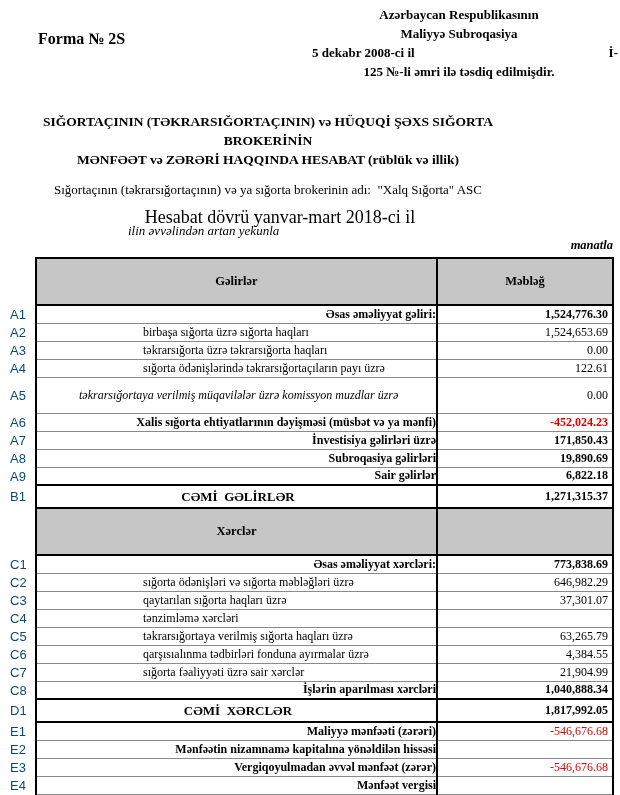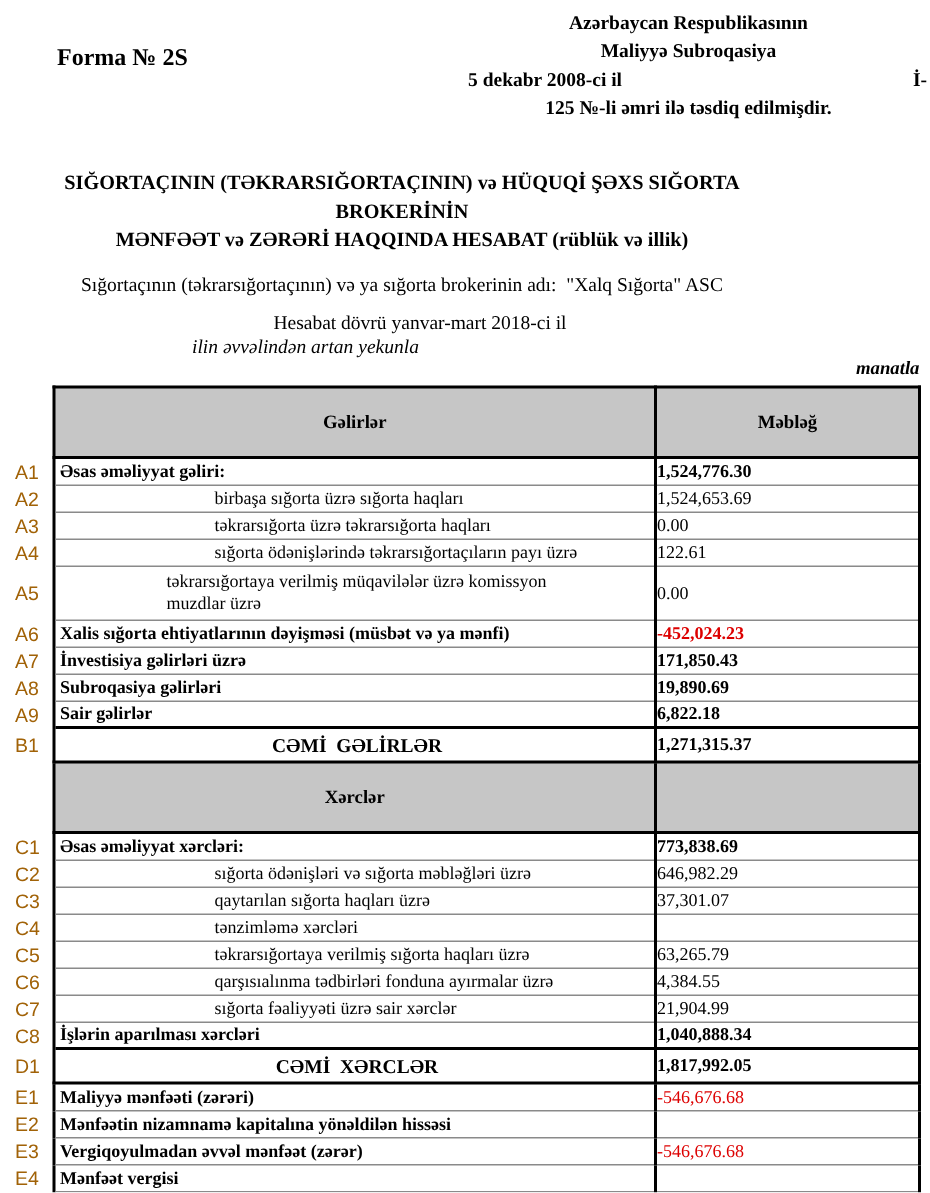--- a/index.html
+++ b/index.html
@@ -21,50 +21,50 @@
   .title {
     position:absolute; left:0; top:112px; width:536px;
     text-align:center; font-weight:bold; font-size:13.5px; line-height:19px;
   }
   .insurer {
     position:absolute; left:54px; top:182px;
     font-size:13px; white-space:pre;
   }
   .period {
     position:absolute; left:0; top:207px; width:560px;
-    text-align:center; font-size:13px;
+    text-align:center; font-size:18px;
   }
   .cumnote {
     position:absolute; left:128px; top:223px;
     font-size:13px; font-style:italic;
   }
   .manat {
     position:absolute; right:7px; top:238px;
     font-size:12.5px; font-style:italic; font-weight:bold;
   }
   
   .rtable {
     position:absolute; left:8px; top:257px; width:605px;
     border-collapse:collapse; table-layout:fixed;
     font-family:"Liberation Serif", serif; font-size:12px;
   }
   .rtable td { padding:0; vertical-align:middle; }
   td.lbl {
     border:none; font-family:"Liberation Sans", sans-serif;
-    font-size:13px; color:#a16207; padding-left:2px;
+    font-size:13px; color:#0c4a6e; padding-left:2px;
   }
   td.desc, td.val { border:1px solid #8a8a8a; }
   td.desc { border-left:2px solid #000; border-right:2px solid #000;
             padding-left:3px; white-space:pre-wrap; }
-  td.val  { border-right:2px solid #000; padding-right:16px; }
+  td.val  { border-right:2px solid #000; text-align:right; padding-right:4px; }
   tr.k-main td, tr.k-sub td { height:18px; }
-  tr.k-main td.desc { font-weight:bold; }
+  tr.k-main td.desc { font-weight:bold;text-align:right; }
   tr.k-sub td.desc { padding-left:106px; }
   tr[data-code="A5"] td { height:36px; }
-  tr[data-code="A5"] td.desc { padding-left:74px; padding-right:34px; line-height:15px; }
+  tr[data-code="A5"] td.desc { padding-left:42px; padding-right:34px; line-height:15px;font-style:italic; }
   tr.k-total td { height:23px; }
   tr.k-total td.desc, tr.k-total td.val {
     border-top:2px solid #000; border-bottom:2px solid #000; font-weight:bold;
   }
   tr.k-total td.desc { text-align:center; font-size:13px; }
   tr.k-section td { height:47px; }
   tr.k-section td.desc, tr.k-section td.val {
     background:#c6c6c6; border-top:2px solid #000; border-bottom:2px solid #000;
     font-weight:bold; text-align:center; font-size:12.5px; padding:0;
   }

